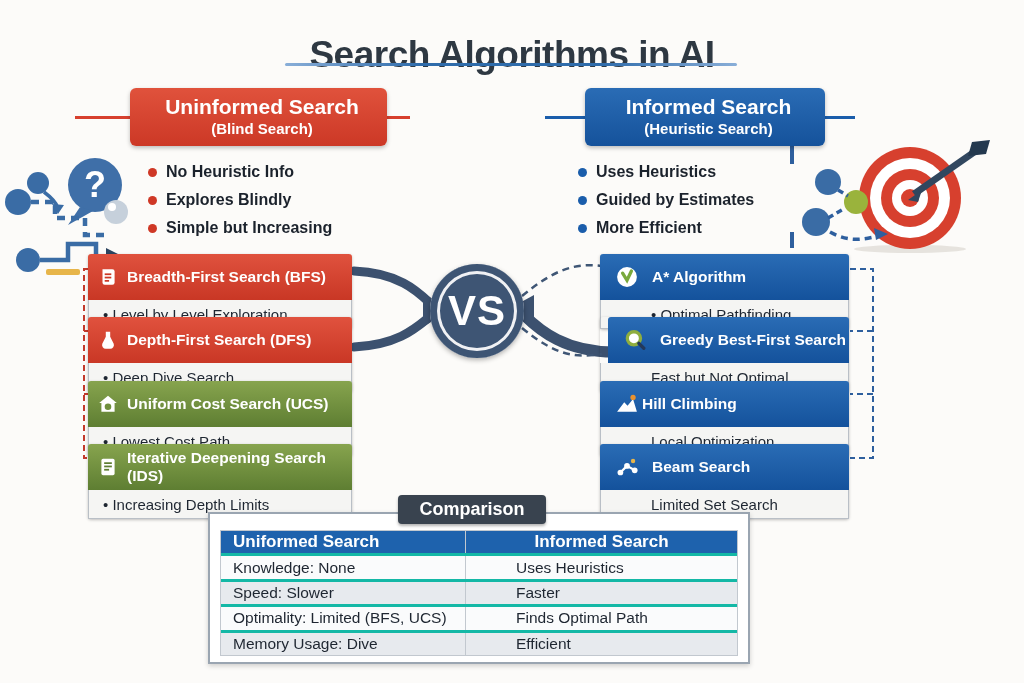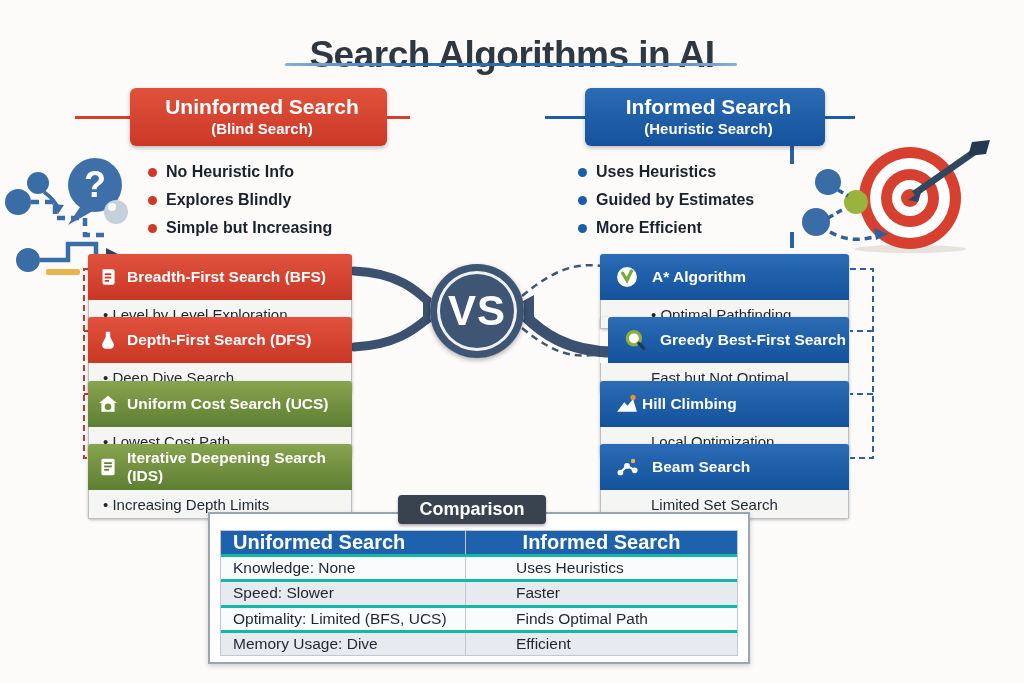--- a/index.html
+++ b/index.html
@@ -55,21 +55,21 @@
   #cmp-badge{left:398px;top:495px;width:148px;height:29px;background:#39434f;color:#fff;
     border-radius:4px;display:flex;align-items:center;justify-content:center;
     font-size:18px;font-weight:bold;z-index:4;box-shadow:0 2px 3px rgba(0,0,0,.3);}
   #cmp-table{position:absolute;left:10px;top:16px;right:10px;bottom:6px;display:flex;
     flex-direction:column;border:1px solid #c2c8cf;}
   .cmp-row{flex:1;display:grid;grid-template-columns:244px 1fr;border-top:3px solid #14b8a6;}
   .cmp-row:first-child{border-top:none;}
   .cmp-cell{display:flex;align-items:center;border-left:1px solid #c2c8cf;font-size:15.5px;color:#1e2631;}
   .cmp-cell:first-child{border-left:none;}
   .cmp-head{background:#1e62ad;}
-  .cmp-head .cmp-cell{color:#fff;font-weight:bold;font-size:20px;}
+  .cmp-head .cmp-cell{color:#fff;font-weight:bold;font-size:17px;}
   .cmp-head .cmp-cell:last-child{justify-content:center;}
   .cmp-c1{padding-left:12px;}
   .cmp-c2{padding-left:50px;}
   .row-a{background:#fafbfc;}
   .row-b{background:#e7eaee;}
   svg{display:block;}
   .overlay{pointer-events:none;z-index:1;}
 </style>
 </head>
 <body>

